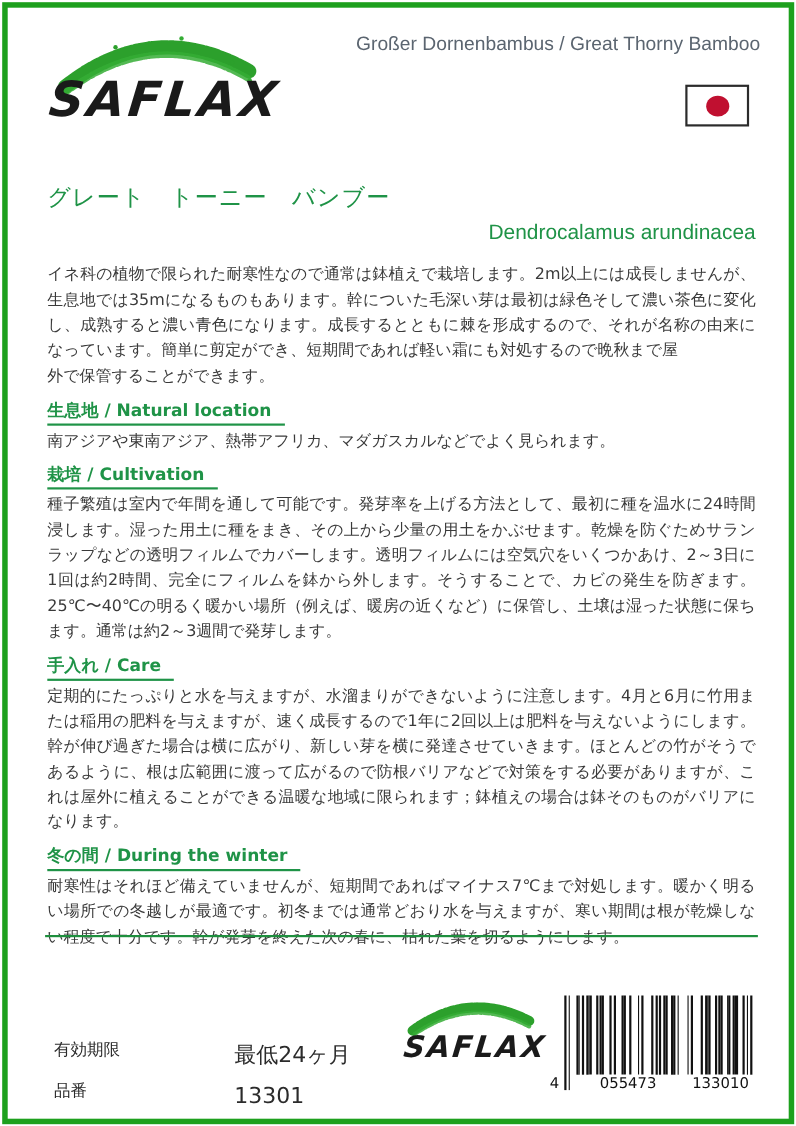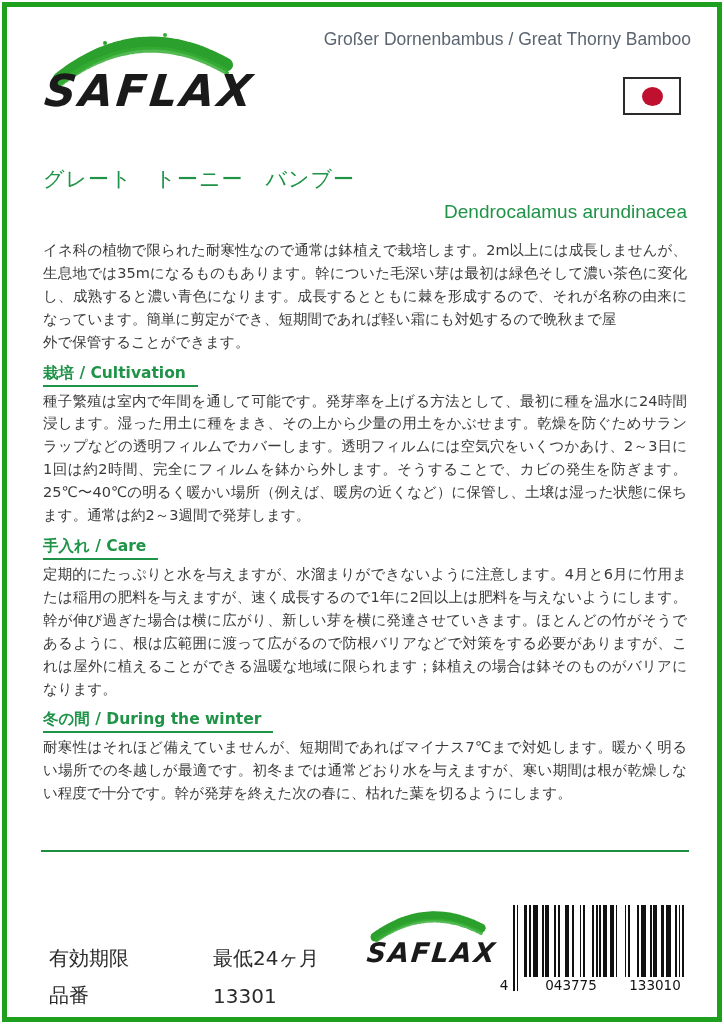--- a/index.html
+++ b/index.html
@@ -79,21 +79,21 @@
     margin-top:3px;
     font-size:14.5px;line-height:1.58;color:#3a3a3a;
     text-align:justify;
   }
   
   .divider{
     position:absolute;left:34px;right:28px;top:843px;
     height:2px;background:#1e8f3e;
   }
   .footer{position:absolute;left:36px;right:28px;top:878px;height:130px;}
-  .f-label{position:absolute;font-size:20px;color:#2b2b2b;}
+  .f-label{position:absolute;font-size:15px;color:#2b2b2b;}
   .f-val{position:absolute;font-size:20px;color:#2b2b2b;}
   .lbl-validity{left:6px;top:60px;}
   .val-validity{left:170px;top:60px;}
   .lbl-item{left:6px;top:97px;}
   .val-item{left:170px;top:99px;text-align:center;}
   .logo-small{position:absolute;left:322px;top:12px;width:130px;height:86px;}
   .logo-small svg{position:absolute;left:0;top:0;}
   .logo-small .word{
     position:absolute;left:2px;top:40px;
     font-size:27px;font-weight:bold;font-style:italic;
@@ -136,20 +136,24 @@
       <span class="flag-dot"></span>
     </div>
   </div>
 
   <div class="jp-title">グレート　トーニー　バンブー</div>
   <div class="latin-name">Dendrocalamus arundinacea</div>
 
   <p class="intro">イネ科の植物で限られた耐寒性なので通常は鉢植えで栽培します。2m以上には成長しませんが、生息地では35mになるものもあります。幹についた毛深い芽は最初は緑色そして濃い茶色に変化し、成熟すると濃い青色になります。成長するとともに棘を形成するので、それが名称の由来になっています。簡単に剪定ができ、短期間であれば軽い霜にも対処するので晩秋まで屋
 外で保管することができます。</p>
 
+  <section class="sec">
+    <h3 class="sec-h"><span>生息地 / Natural location</span></h3>
+    <p class="sec-b">南アジアや東南アジア、熱帯アフリカ、マダガスカルなどでよく見られます。</p>
+  </section>
 
   <section class="sec">
     <h3 class="sec-h"><span>栽培 / Cultivation</span></h3>
     <p class="sec-b">種子繁殖は室内で年間を通して可能です。発芽率を上げる方法として、最初に種を温水に24時間浸します。湿った用土に種をまき、その上から少量の用土をかぶせます。乾燥を防ぐためサランラップなどの透明フィルムでカバーします。透明フィルムには空気穴をいくつかあけ、2～3日に1回は約2時間、完全にフィルムを鉢から外します。そうすることで、カビの発生を防ぎます。25℃〜40℃の明るく暖かい場所（例えば、暖房の近くなど）に保管し、土壌は湿った状態に保ちます。通常は約2～3週間で発芽します。</p>
   </section>
 
 
   <section class="sec">
     <h3 class="sec-h"><span>手入れ / Care</span></h3>
     <p class="sec-b">定期的にたっぷりと水を与えますが、水溜まりができないように注意します。4月と6月に竹用または稲用の肥料を与えますが、速く成長するので1年に2回以上は肥料を与えないようにします。幹が伸び過ぎた場合は横に広がり、新しい芽を横に発達させていきます。ほとんどの竹がそうであるように、根は広範囲に渡って広がるので防根バリアなどで対策をする必要がありますが、これは屋外に植えることができる温暖な地域に限られます；鉢植えの場合は鉢そのものがバリアになります。</p>
@@ -216,18 +220,18 @@
           <div class="bar" style="left: 147.6px; width: 1.8px; height: 72px;"></div>
           <div class="bar" style="left: 149.4px; width: 1.8px; height: 72px;"></div>
           <div class="bar" style="left: 153px; width: 1.8px; height: 72px;"></div>
           <div class="bar" style="left: 154.8px; width: 1.8px; height: 72px;"></div>
           <div class="bar" style="left: 156.6px; width: 1.8px; height: 72px;"></div>
           <div class="bar" style="left: 162px; width: 1.8px; height: 72px;"></div>
           <div class="bar" style="left: 165.6px; width: 1.8px; height: 86px;"></div>
           <div class="bar" style="left: 169.2px; width: 1.8px; height: 86px;"></div>
         </div>
       <span class="bc-d bc-left">4</span>
-      <span class="bc-d bc-g1">043775</span>
+      <span class="bc-d bc-g1">055473</span>
       <span class="bc-d bc-g2">133010</span>
     </div>
   </div>
 
 </div>
 
 </body></html>

